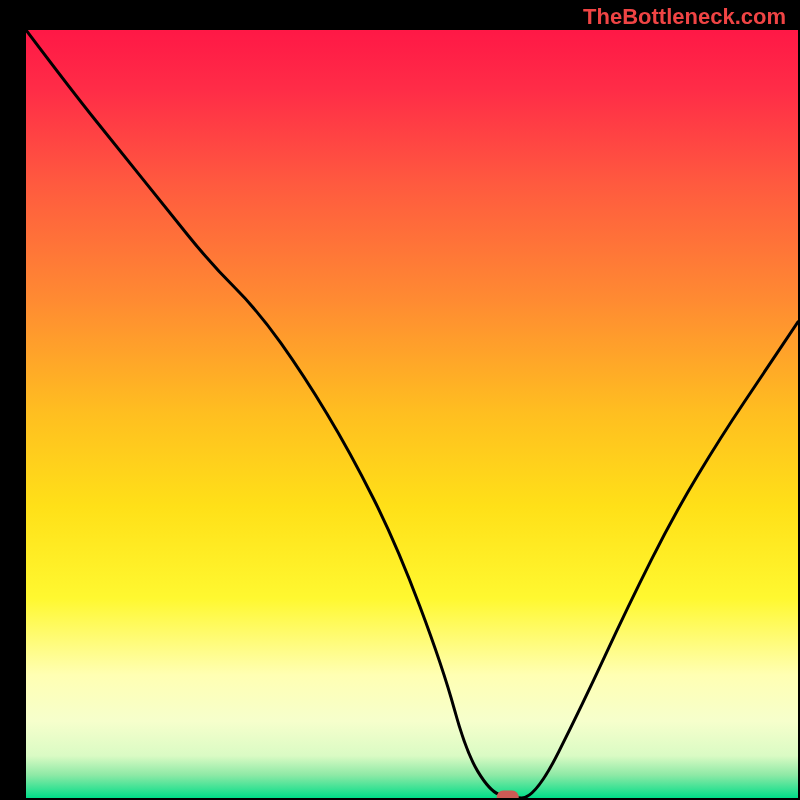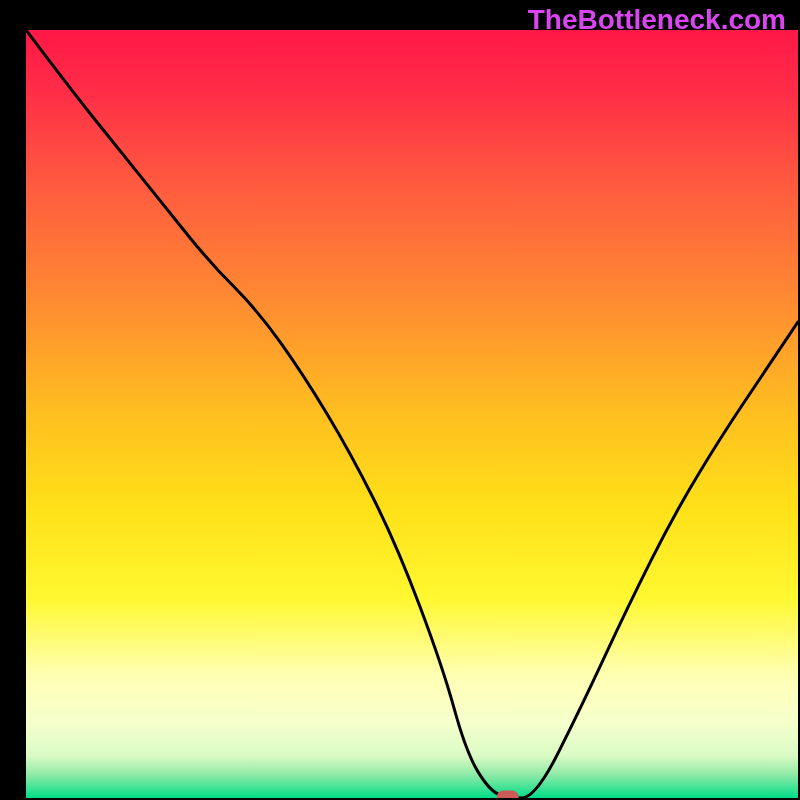--- a/index.html
+++ b/index.html
@@ -13,23 +13,23 @@
   .container {
     position: relative;
     width: 800px;
     height: 800px;
     background: #000;
   }
   .attribution {
     position: absolute;
     top: 4px;
     right: 14px;
-    color: #d946ef;
+    color: #ef4444;
     font-family: Arial, Helvetica, sans-serif;
-    font-size: 28px;
+    font-size: 22px;
     font-weight: bold;
     z-index: 10;
     user-select: none;
   }
   svg.plot {
     position: absolute;
     left: 0;
     top: 0;
   }
 </style>

